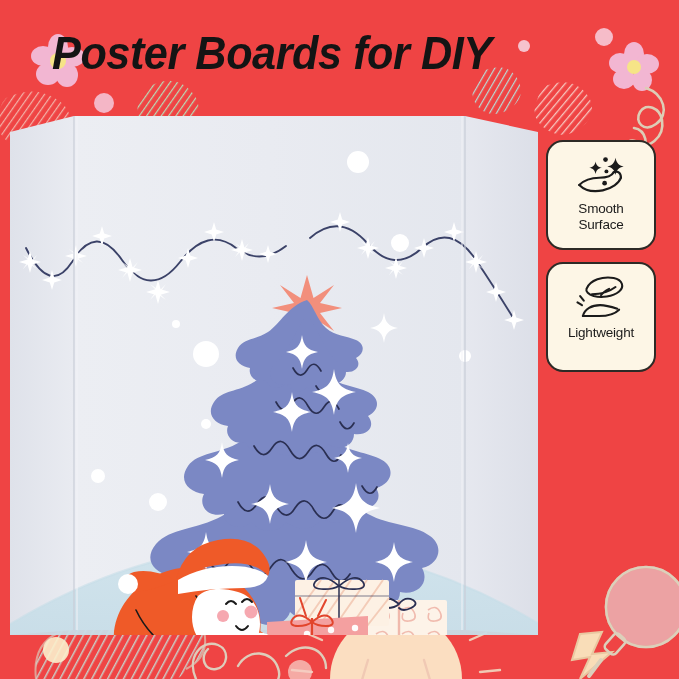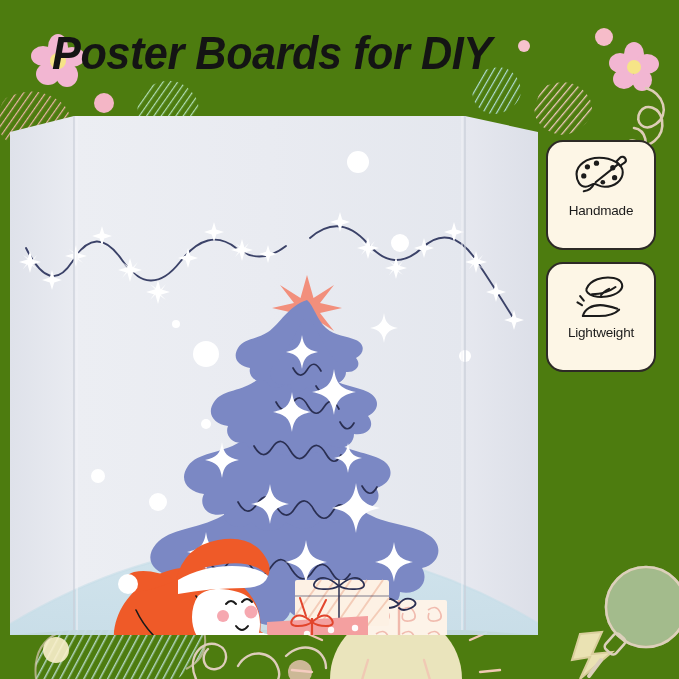--- a/index.html
+++ b/index.html
@@ -3,21 +3,21 @@
 <meta charset="utf-8">
 <title>Poster Boards for DIY</title>
 <style>
   html,body{margin:0;padding:0;}
   body{
     width:679px;height:679px;overflow:hidden;
     background:#fdf3dd;
     font-family:"Liberation Sans", sans-serif;
     position:relative;
   }
-  #stage{position:absolute;inset:0;width:679px;height:679px;overflow:hidden;background:#4d7c0f;}
+  #stage{position:absolute;inset:0;width:679px;height:679px;overflow:hidden;background:#ef4444;}
 
   
   .doodles{position:absolute;inset:0;pointer-events:none;}
 
   
   .title-wrap{position:absolute;left:0;top:18px;width:679px;height:70px;z-index:6;}
   .title{
     position:absolute;left:52px;top:0;
     font-family:"Liberation Sans", sans-serif;
     font-weight:700;font-style:italic;
@@ -533,42 +533,39 @@
       <line x1="452" y1="6" x2="452" y2="520" stroke="#f2f3f7" stroke-width="1.4" opacity="0.7"></line>
     </g>
   </svg>
 
   <div class="title-wrap">
     <div class="title">Poster Boards for DIY</div>
   </div>
 
   <div class="badges">
 
-
-    <div class="badge">
+    <div class="badge two-line">
       <svg class="bicon" viewBox="0 0 64 50">
-        <g fill="none" stroke="#1b1b1b" stroke-width="2.3" stroke-linecap="round" stroke-linejoin="round">
-          <path d="M30 6 C44 6 56 13 56 22 C56 31 47 38 36 38
-                   C30 38 28 35 25 35 C21 35 19 38 15 38
-                   C9 38 5 32 5 24 C5 14 16 6 30 6Z"></path>
-          <path d="M24 35 C22 40 18 42 13 43"></path>
-          <path d="M49 10 L53 6 C55 4 58 5 59 7 C60 9 59 11 57 12 L53 15Z"></path>
-          <path d="M51 13 L26 33"></path>
+        <g fill="none" stroke="#1b1b1b" stroke-width="2.4" stroke-linecap="round" stroke-linejoin="round">
+          <path d="M8 36 C14 30 22 28 30 28 C38 28 44 26 46 22"></path>
+          <path d="M8 36 C14 42 24 44 34 42 C44 40 52 34 54 28"></path>
+          <path d="M46 22 C50 20 54 22 54 28"></path>
         </g>
+        <circle cx="36" cy="34" r="2.6" fill="#1b1b1b"></circle>
         <g fill="#1b1b1b">
-          <circle cx="17" cy="16" r="2.9"></circle>
-          <circle cx="27" cy="12" r="2.9"></circle>
-          <circle cx="13" cy="26" r="2.9"></circle>
-          <circle cx="45" cy="17" r="2.9"></circle>
-          <circle cx="47" cy="28" r="2.9"></circle>
-          <circle cx="34" cy="33" r="2.6"></circle>
+          <path d="M48 6 C49.2 12 51.6 14.4 57 15.6 C51.6 16.8 49.2 19.2 48 25 C46.8 19.2 44.4 16.8 39 15.6 C44.4 14.4 46.8 12 48 6Z"></path>
+          <path d="M26 10 C26.9 14.4 28.6 16.1 33 17 C28.6 17.9 26.9 19.6 26 24 C25.1 19.6 23.4 17.9 19 17 C23.4 16.1 25.1 14.4 26 10Z"></path>
+          <circle cx="37" cy="8" r="2.6"></circle>
+          <circle cx="38" cy="21" r="2.2"></circle>
         </g>
       </svg>
-      <div class="blabel">Handmade</div>
+      <div class="blabel">Smooth
+Surface</div>
     </div>
+
 
     <div class="badge">
       <svg class="bicon" viewBox="0 0 64 50">
         <g fill="none" stroke="#1b1b1b" stroke-width="2.3" stroke-linecap="round" stroke-linejoin="round">
           <path d="M16 16 C20 6 34 2 46 4 C56 6 58 14 52 19 C45 25 32 26 24 24 C18 22 15 19 16 16Z"></path>
           <path d="M22 22 C30 22 40 20 48 14"></path>
           <path d="M32 23 C34 20 37 18 41 16"></path>
           <path d="M9 24 L13 29"></path>
           <path d="M6 31 L11 34"></path>
           <path d="M12 46 C14 38 22 34 31 34 C38 34 44 36 50 38"></path>

